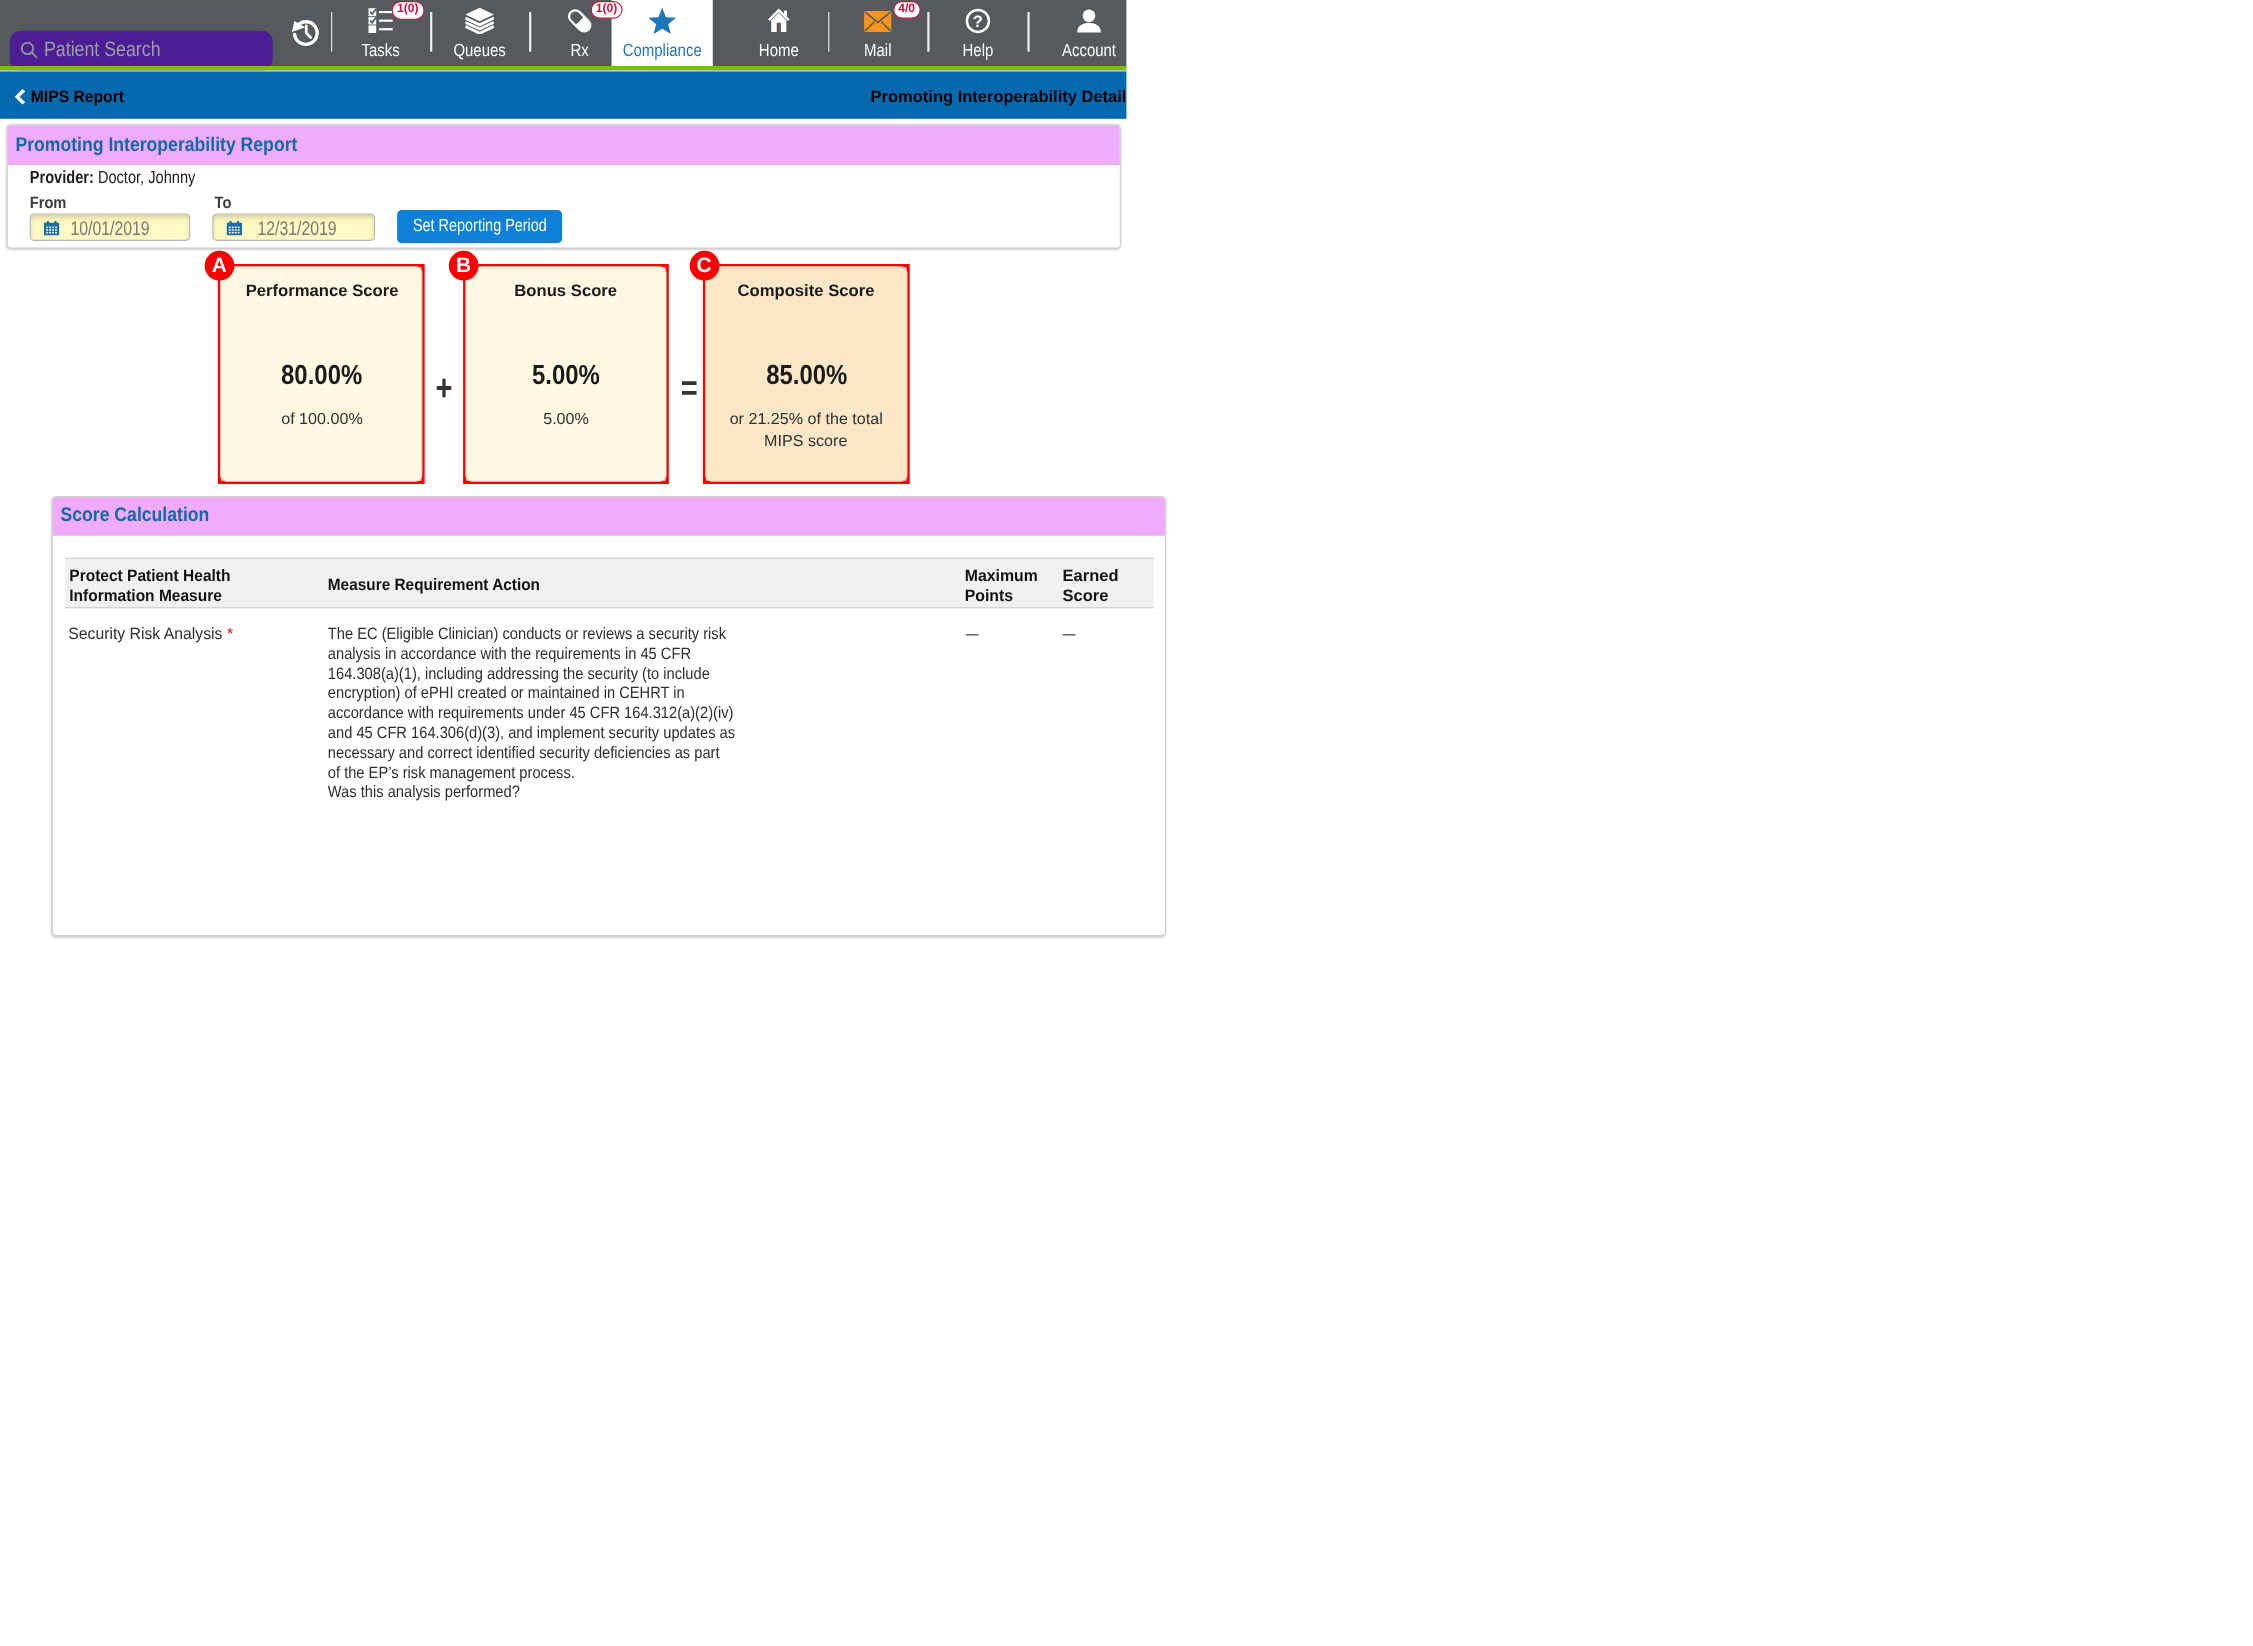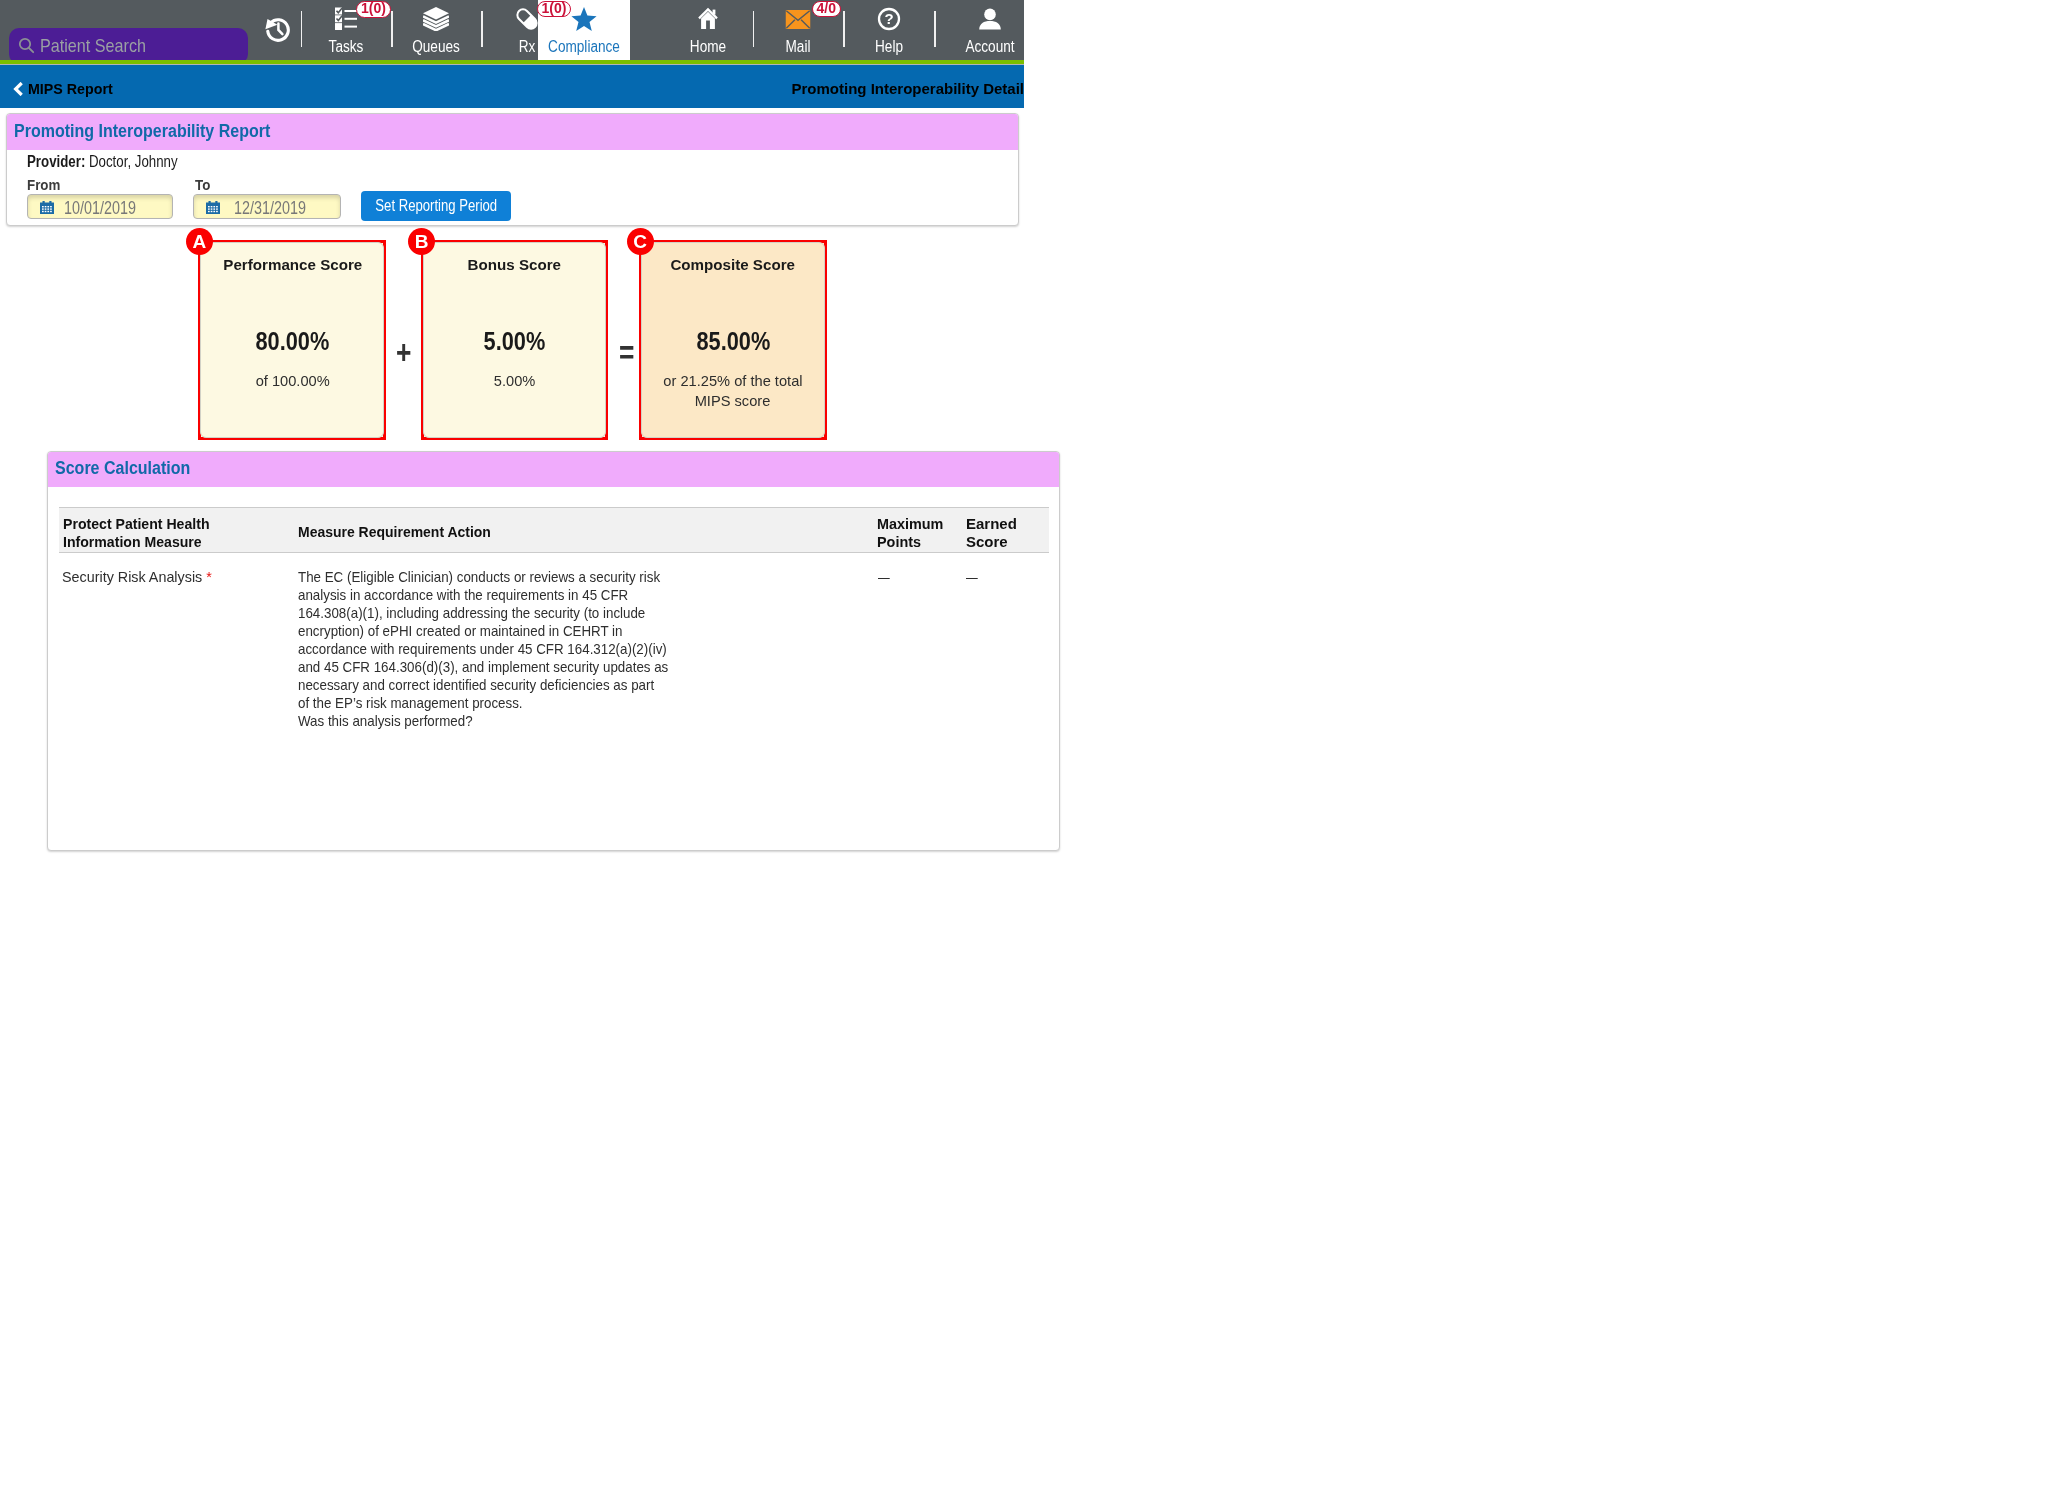--- a/index.html
+++ b/index.html
@@ -17,23 +17,23 @@
   #search .ph { position:absolute; left:30.5px; top:7px; font-size:19px; color:#9aa0a3; }
   .sx { display:inline-block; transform-origin:0 50%; }
 
   .navsep { position:absolute; top:11px; height:36px; width:1.5px; background:#f0f0f0; }
 
   .nitem { position:absolute; top:0; height:59.5px; text-align:center; color:#fff; }
   .nitem .lbl { position:absolute; left:50%; top:38px; transform:translateX(-50%) scaleX(0.85); font-size:16px; line-height:17px; white-space:nowrap; }
   .nitem svg.icn { position:absolute; top:7px; left:50%; transform:translateX(-50%); }
 
   .badge { position:absolute; height:16.5px; background:#fff; border:1.7px solid #cb1139; border-radius:9px;
-    color:#cb1139; font-size:14px; font-weight:bold; line-height:13px; padding:0 4px; z-index:5; }
-
-  #comptab { position:absolute; left:538px; top:0; width:92px; height:63.5px; background:#fff; }
+    color:#cb1139; font-size:11px; font-weight:bold; line-height:13px; padding:0 4px; z-index:5; }
+
+  #comptab { position:absolute; left:556px; top:0; width:92px; height:63.5px; background:#fff; }
   #comptab .lbl { color:#1b75bb; }
 
   
   #bluebar { position:absolute; left:0; top:64.5px; width:1024px; height:43.5px; background:#0569b0; color:#000000; }
   #bluebar .back { position:absolute; left:13px; top:9.5px; font-weight:bold; font-size:15px; line-height:30px; }
   #bluebar .ttl { position:absolute; left:0; width:1024px; top:9.5px; text-align:right; font-weight:bold; font-size:15px; line-height:30px; }
 
   
   .panel { position:absolute; left:5.5px; width:1013px; background:#fff; border:1px solid #ccc; border-radius:4px;
     box-shadow:0 1px 2px rgba(0,0,0,0.18); }

